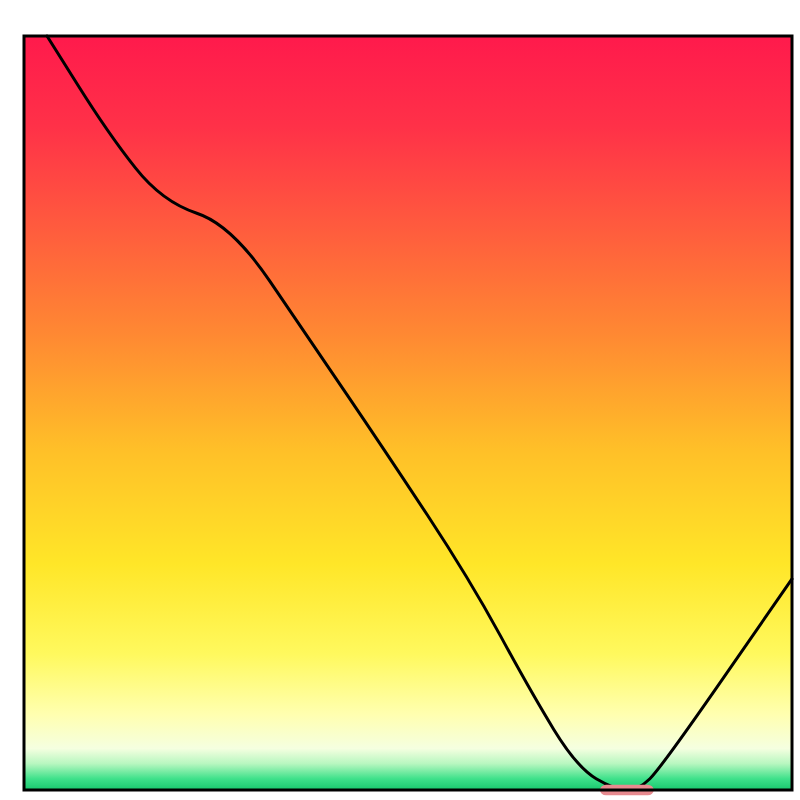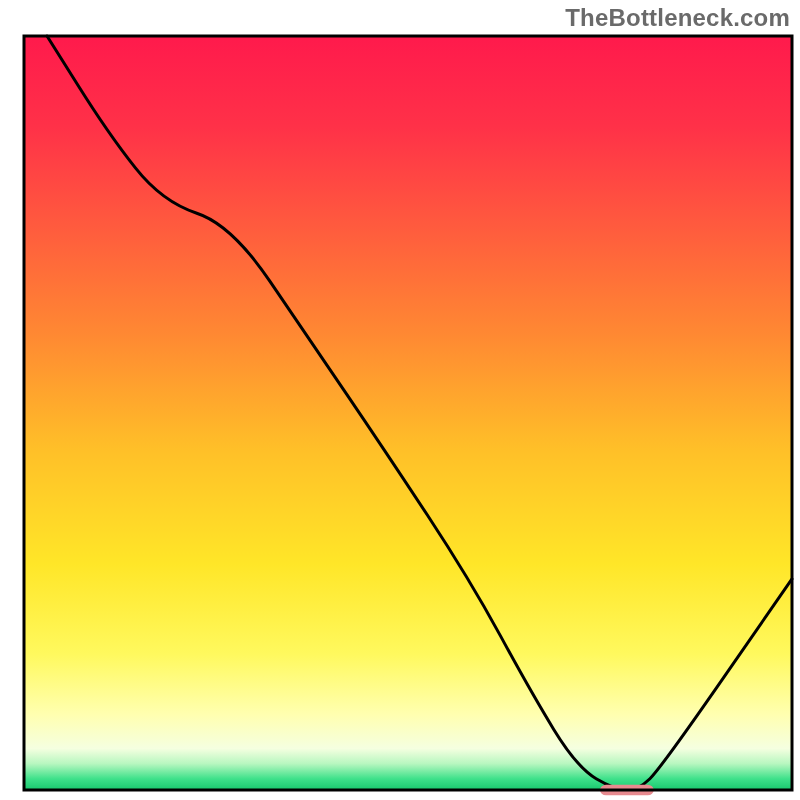--- a/index.html
+++ b/index.html
@@ -31,21 +31,20 @@
     left: 0;
     top: 0;
     width: 800px;
     height: 800px;
   }
 </style>
 </head>
 <body>
 
 <div class="stage">
-  <div class="watermark">TheBottleneck.com</div>
 
   <svg class="plot" viewBox="0 0 800 800" preserveAspectRatio="none">
     <defs>
       <linearGradient id="bg-grad" x1="0" y1="0" x2="0" y2="1">
           <stop offset="0.00%" stop-color="#ff1a4c"></stop>
           <stop offset="12.00%" stop-color="#ff3148"></stop>
           <stop offset="25.00%" stop-color="#ff5a3e"></stop>
           <stop offset="40.00%" stop-color="#ff8a32"></stop>
           <stop offset="55.00%" stop-color="#ffc028"></stop>
           <stop offset="70.00%" stop-color="#ffe628"></stop>

